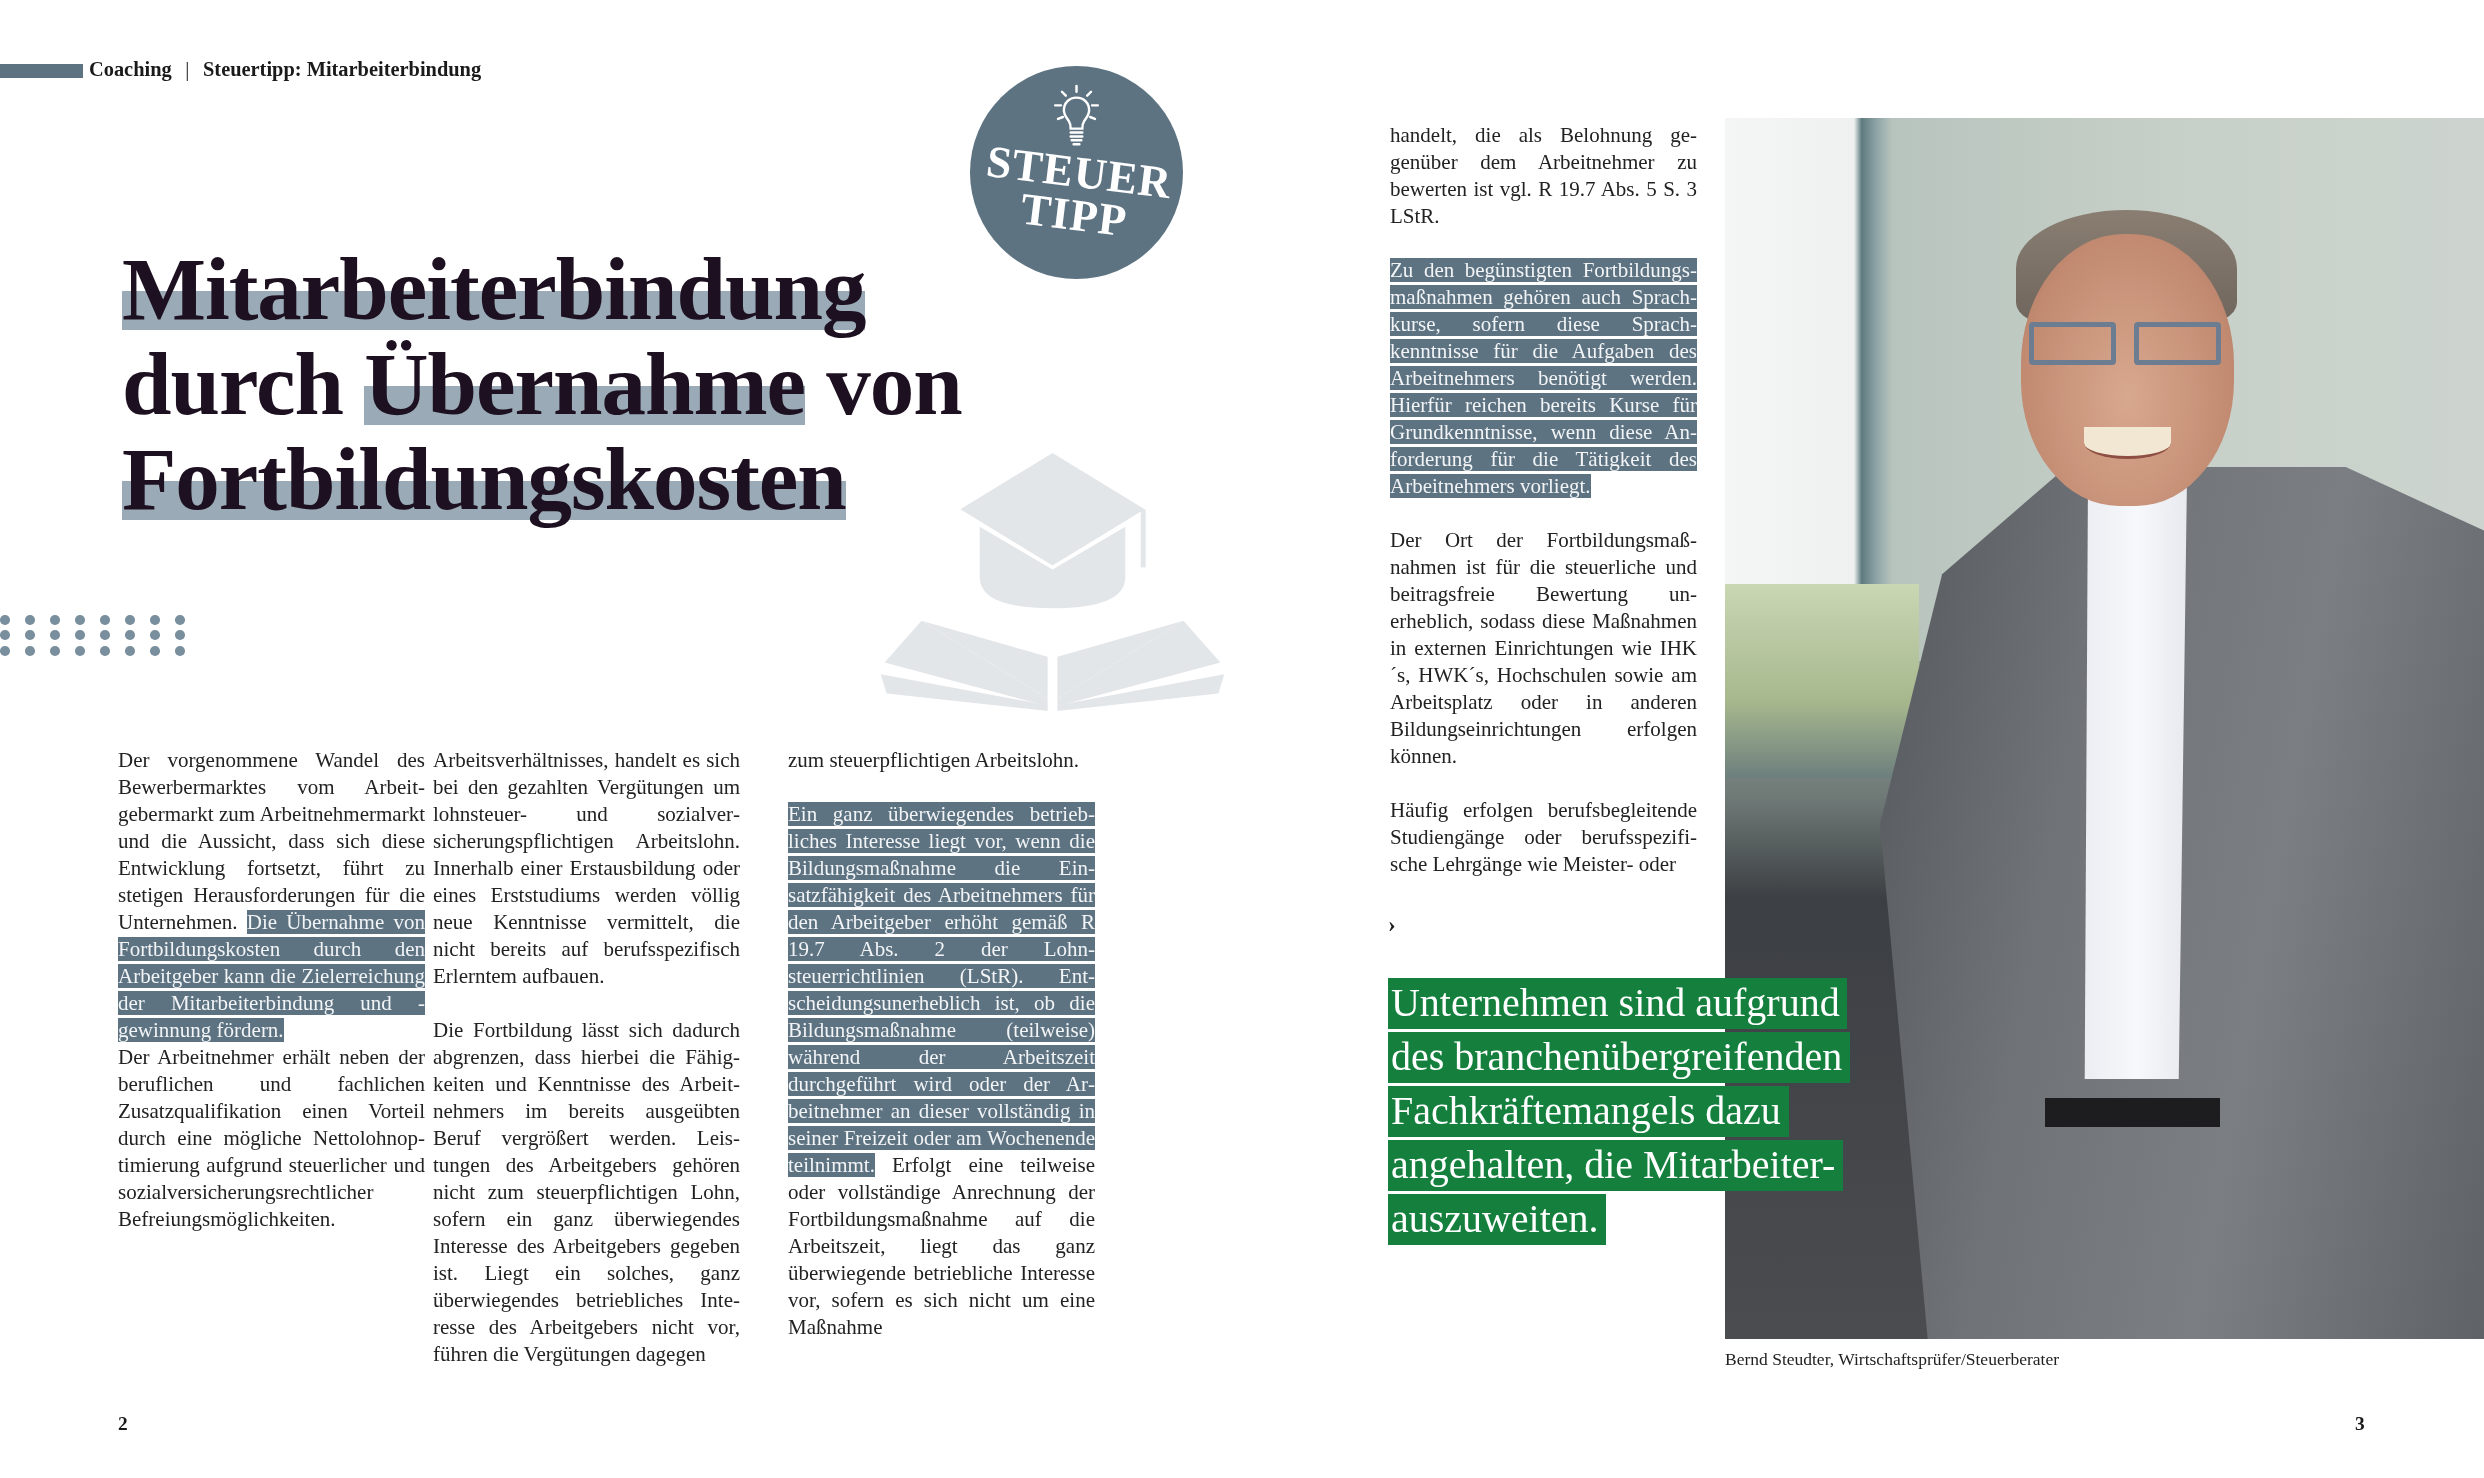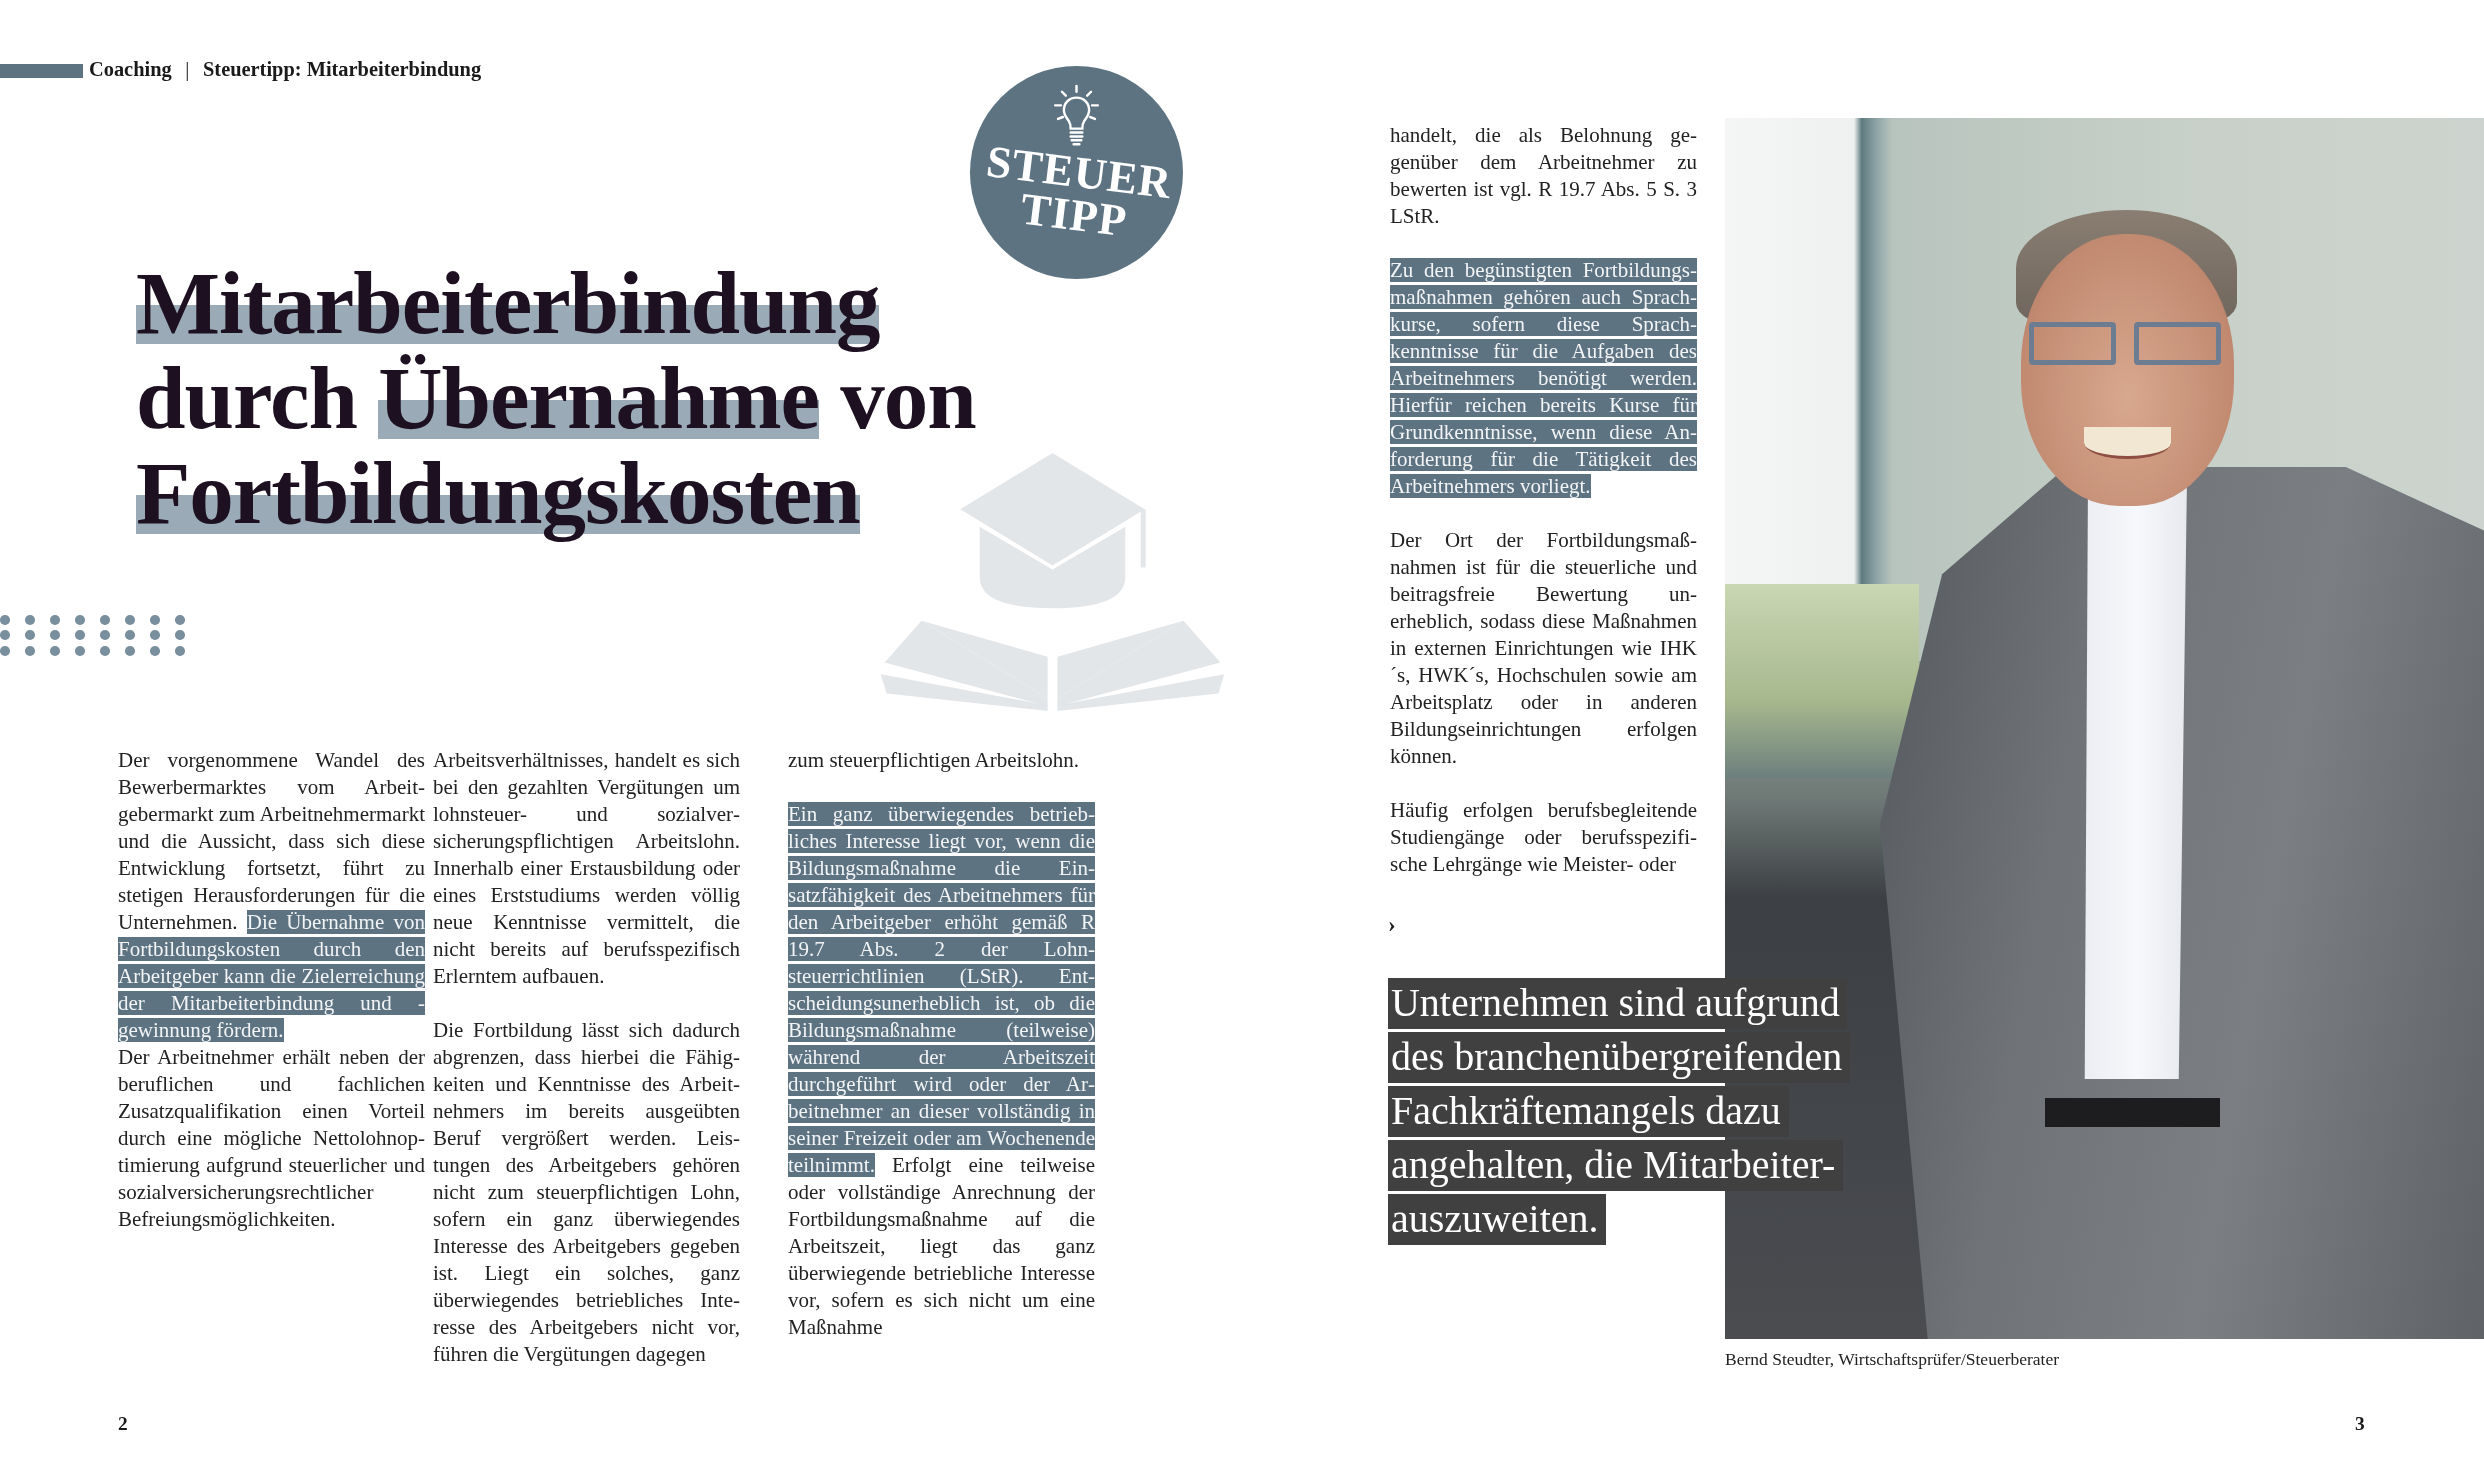--- a/index.html
+++ b/index.html
@@ -51,21 +51,21 @@
   .photo .belt{position:absolute;left:320px;top:980px;width:175px;height:29px;background:#1d1d1f;}
   .photo .head{position:absolute;left:296px;top:116px;width:213px;height:272px;border-radius:48% 48% 46% 46%;
     background:radial-gradient(ellipse at 50% 60%,#d8a88e,#c18a71 70%,#a9725d);}
   .photo .hair{position:absolute;left:291px;top:92px;width:221px;height:116px;border-radius:50% 50% 20% 20%;
     background:linear-gradient(180deg,#8a7e72,#6e655c);}
   .photo .glasses{position:absolute;left:304px;top:204px;width:194px;height:45px;}
   .photo .glasses i{position:absolute;top:0;width:87px;height:43px;border:5.8px solid #6d7d91;box-sizing:border-box;border-radius:3.9px;}
   .photo .smile{position:absolute;left:359px;top:309px;width:87px;height:29px;border-radius:0 0 50% 50%;background:#f1e7d2;border-bottom:3.9px solid #8e4e42;}
   
   .quote{left:1388px;top:976px;width:582px;font-size:40px;line-height:54px;color:#fff;}
-  .quote .q{background:#404040;padding:1.9px 7.8px 3.9px 2.9px;box-decoration-break:clone;-webkit-box-decoration-break:clone;}
+  .quote .q{background:#15803d;padding:1.9px 7.8px 3.9px 2.9px;box-decoration-break:clone;-webkit-box-decoration-break:clone;}
   .caption{left:1725px;top:1349px;font-size:17.5px;color:#222;white-space:nowrap;}
   .pn{font-size:19.4px;font-weight:bold;color:#1a1a1a;}
   .pn1{left:118px;top:1413px;}
   .pn2{left:2355px;top:1413px;}
 </style>
 </head>
 <body>
 
 <div class="abs hdr-bar"></div>
 <div class="abs hdr">
@@ -79,21 +79,21 @@
       <path d="M19 50h12M19 54h12M20 58h10M22 62h6"></path>
       <path d="M25 2v6M10 8l4 4M40 8l-4 4M3 22h6M41 22h6M6 36l5-2M44 36l-5-2"></path>
     </g>
   </svg>
   <div class="bt">
     <div>STEUER</div>
     <div>TIPP</div>
   </div>
 </div>
 
-<h1 class="abs title" style="margin:18px">
+<h1 class="abs title" style="margin:4px">
   <span class="ln"><span class="hl">Mitarbeiterbindung</span></span>
   <span class="ln"><span>durch </span><span class="hl">Übernahme</span><span> von</span></span>
   <span class="ln"><span class="hl">Fortbildungskosten</span></span>
 </h1>
 
 <svg class="abs grad" width="359" height="262" viewBox="0 0 370 270">
   <g fill="#e3e6e9">
     <polygon points="185,2 280,60 185,118 90,60"></polygon>
     <rect x="276" y="60" width="5" height="60"></rect>
     <path d="M110 78 L185 122 L260 78 L260 130 Q260 162 185 162 Q110 162 110 130 Z"></path>

